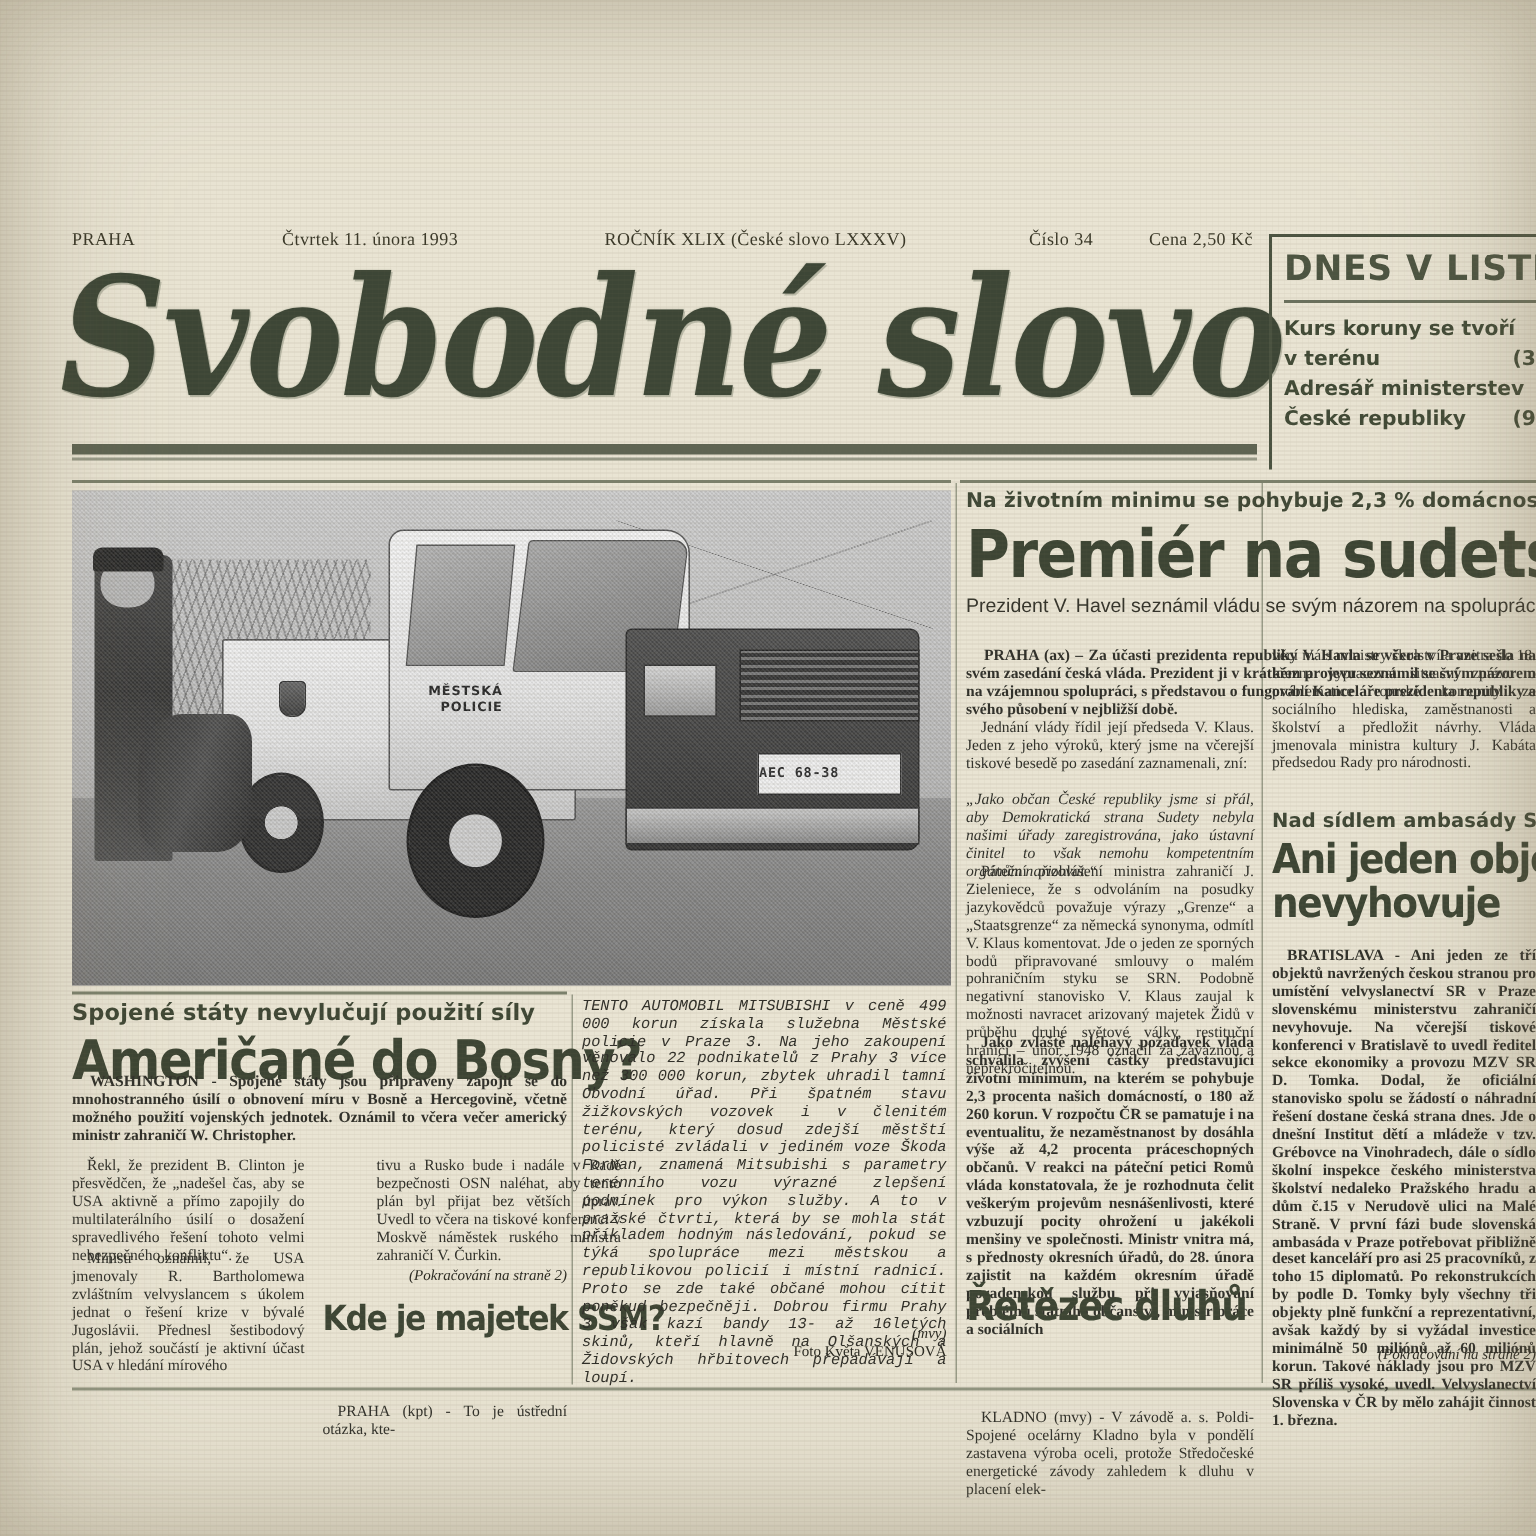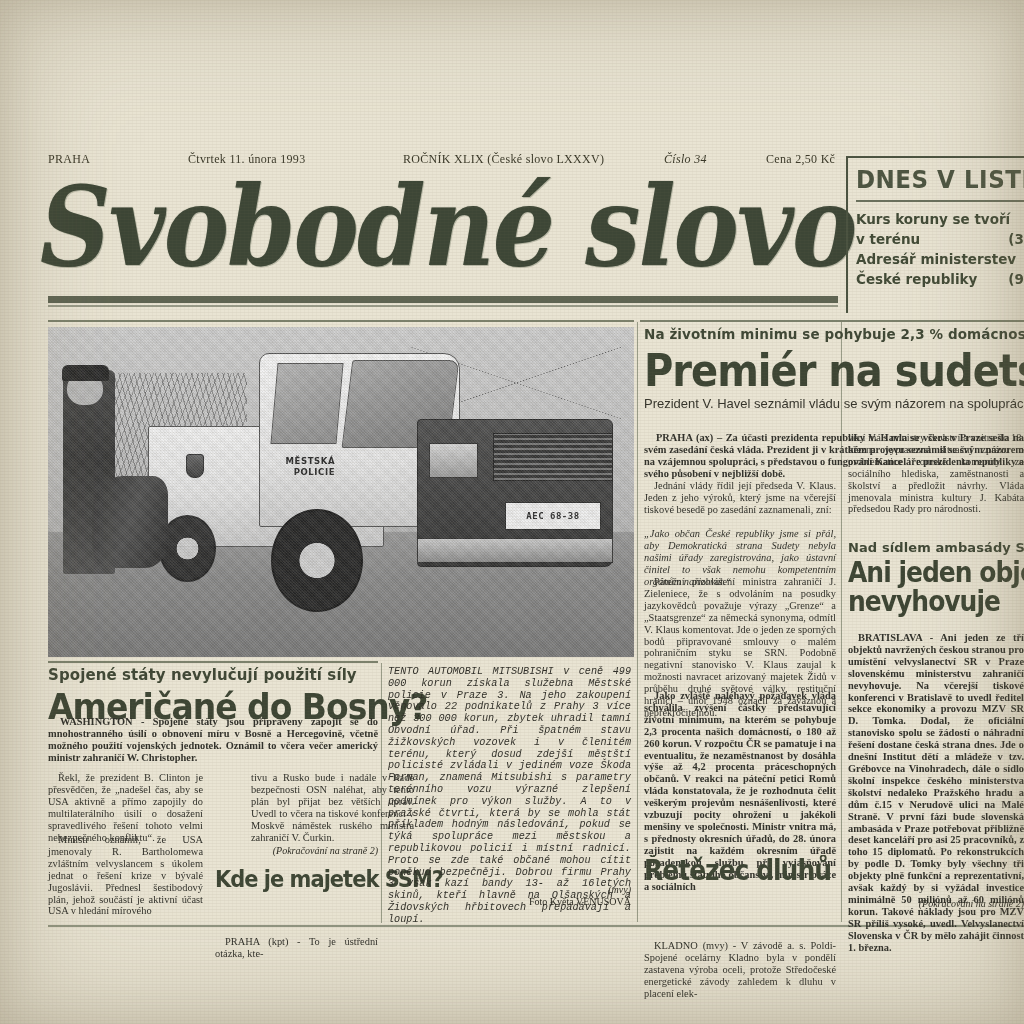--- a/index.html
+++ b/index.html
@@ -33,21 +33,21 @@
 
   
   .metaline{
     position:absolute;left:48px;top:152px;width:806px;height:18px;
     font-size:12px;letter-spacing:.3px;color:#3a3828;
   }
   .metaline span{position:absolute;white-space:nowrap;}
   .m-praha{left:0;}
   .m-date{left:140px;}
   .m-vol{left:355px;}
-  .m-num{left:616px;font-style:italic;}
+  .m-num{left:638px;}
   .m-price{left:718px;}
 
   
   .masthead{
     position:absolute;left:40px;top:165px;width:800px;height:125px;
   }
   .masthead-title{
     font-family:"DejaVu Serif", serif;
     font-style:italic;font-weight:700;
     font-size:98px;line-height:110px;
@@ -128,21 +128,21 @@
     border:1.5px solid #302e29;border-radius:4px 6px 8px 4px;}
   .tr-grille{position:absolute;left:76%;top:32%;width:20%;height:14%;
     background:repeating-linear-gradient(0deg,#7a7770 0 2px,#3c3a35 2px 5px);
     border:1px solid #2c2a26;}
   .tr-lamp{position:absolute;left:65%;top:35%;width:8%;height:10%;
     background:linear-gradient(180deg,#d5d2c6,#9d9a8f);border:1px solid #3a3833;}
   .tr-bumper{position:absolute;left:63%;top:64%;width:33%;height:7%;
     background:linear-gradient(180deg,#c9c6b9,#8e8b80);border:1px solid #3a3833;}
   .tr-plate{position:absolute;left:78%;top:53%;width:16%;height:8%;
     background:#eceaде;background-color:#eceade;border:1.5px solid #33312c;
-    display:flex;align-items:center;justify-content:center;}
+    display:flex;align-items:center;}
   .tr-plate span{font-family:"DejaVu Sans Mono", monospace;font-size:9px;
     font-weight:700;color:#33312c;letter-spacing:.5px;}
   .tr-wheel{position:absolute;border-radius:50%;
     background:radial-gradient(circle at 50% 50%, #cfcbbd 0 26%, #2e2c28 27% 100%);
     border:2px solid #242220;}
   .tr-w1{left:38%;top:55%;width:15%;height:30%;}
   .tr-w2{left:19%;top:57%;width:9%;height:19%;opacity:.92;}
   .tr-sign{position:absolute;left:27%;top:39%;width:22%;height:12%;
     color:#2f2d28;font-family:"DejaVu Sans", sans-serif;font-weight:700;
     font-size:8.5px;line-height:11px;letter-spacing:.6px;text-align:right;}

